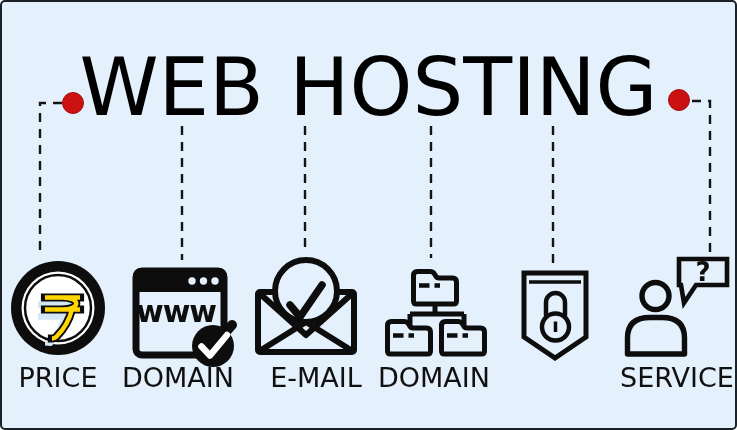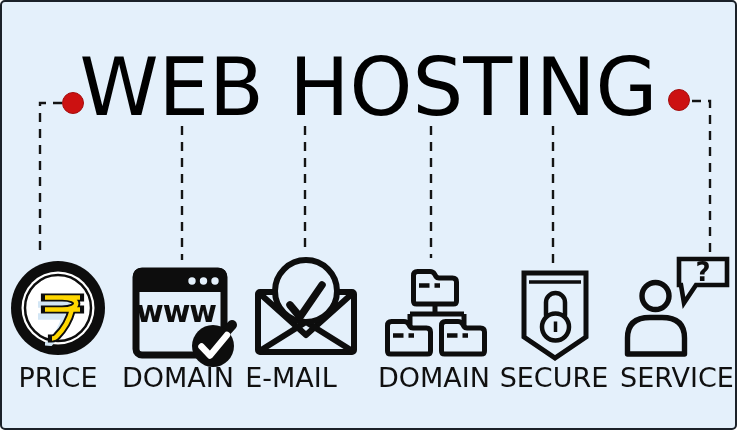--- a/index.html
+++ b/index.html
@@ -108,18 +108,17 @@
 
   <svg class="icon" style="left:622px;top:248px" width="112" height="112" viewBox="0 0 112 112">
     <path d="M55,9 H103 V35 H72 L60,53 L57,35 H55 Z" fill="#e4f0fb" stroke="#0d0d0d" stroke-width="4.6" stroke-linejoin="miter"></path>
     <text x="79" y="30.5" text-anchor="middle" font-size="26" font-weight="bold" font-family="'DejaVu Sans',sans-serif" fill="#0d0d0d">?</text>
     <circle cx="31.5" cy="46" r="13.5" fill="#e4f0fb" stroke="#0d0d0d" stroke-width="5.4"></circle>
     <path d="M3.5,104 V88 Q3.5,67.5 26,67.5 H38 Q60.5,67.5 60.5,88 V104 Z" fill="#e4f0fb" stroke="#0d0d0d" stroke-width="5.4" stroke-linejoin="round"></path>
   </svg>
 
   <div class="label" style="left:-9px">PRICE</div>
   <div class="label" style="left:111px">DOMAIN</div>
-  <div class="label" style="left:224px">E-MAIL</div>
+  <div class="label" style="left:249px">E-MAIL</div>
   <div class="label" style="left:367px">DOMAIN</div>
-  <div class="label" style="left:487px">SECURE</div>
   <div class="label" style="left:610px">SERVICE</div>
 
 </div>
 
 </body></html>

